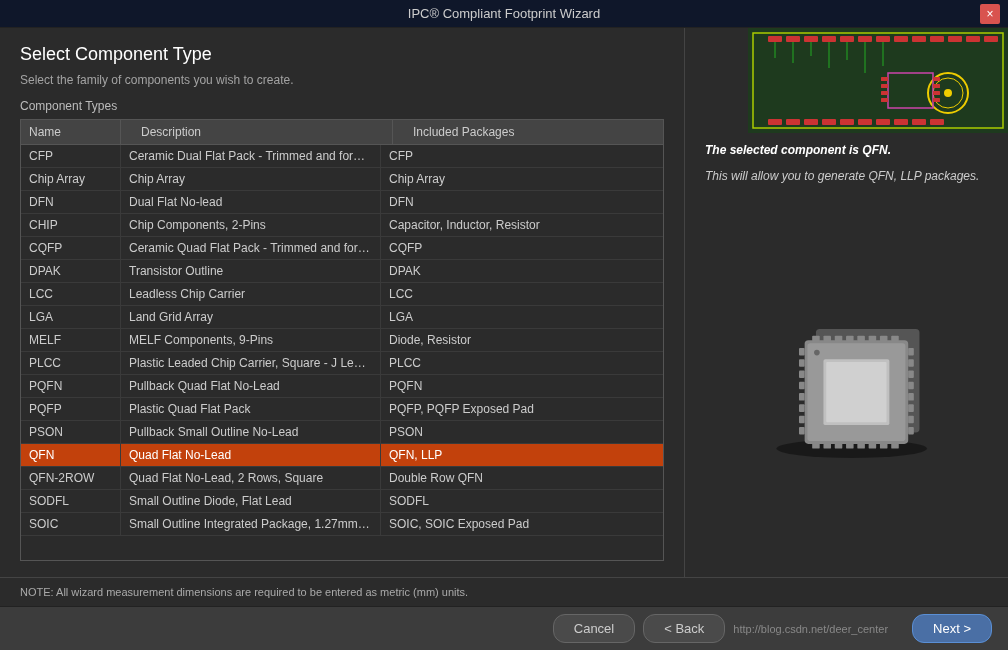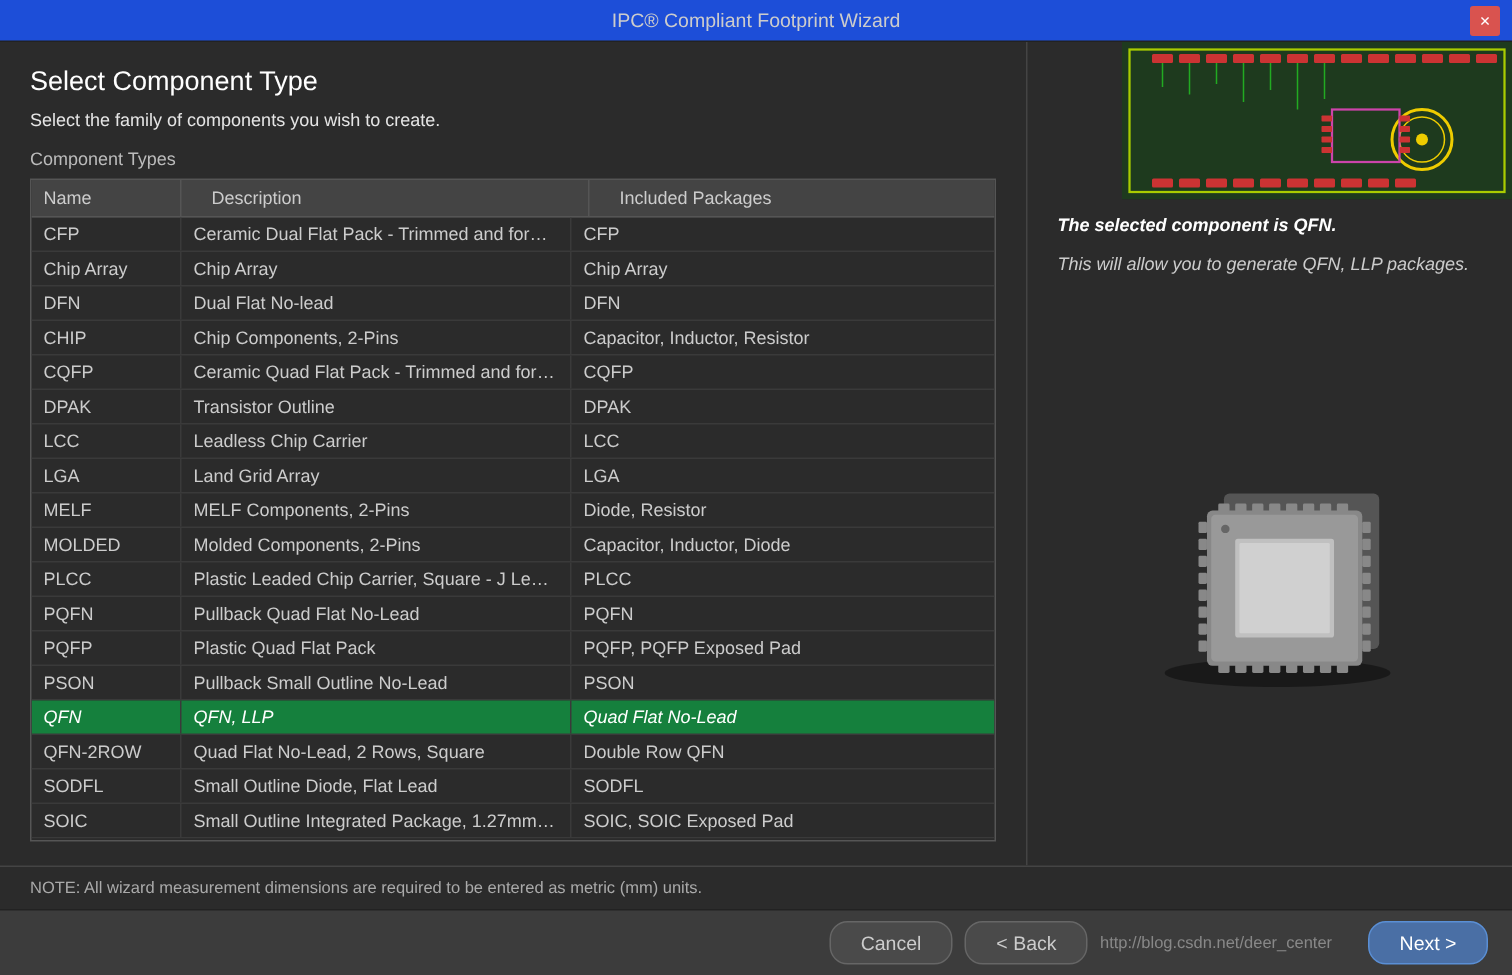--- a/index.html
+++ b/index.html
@@ -7,21 +7,21 @@
       font-family: 'Segoe UI', Arial, sans-serif;
       background: #2b2b2b;
       width: 1008px;
       height: 650px;
       overflow: hidden;
       font-size: 13px;
       color: #d0d0d0;
     }
 
     .title-bar {
-      background: #1d4ed8;
+      background: #0f172a;
       height: 28px;
       display: flex;
       align-items: center;
       justify-content: space-between;
       padding: 0 8px;
       border-bottom: 1px solid #222;
     }
     .title-bar-text {
       color: #ccc;
       font-size: 13px;
@@ -67,21 +67,21 @@
     }
 
     .page-title {
       font-size: 18px;
       font-weight: normal;
       color: #ffffff;
       margin-bottom: 8px;
     }
 
     .subtitle {
-      color: #e5e5e5;
+      color: #a3a3a3;
       font-size: 12px;
       margin-bottom: 12px;
     }
 
     .section-label {
       font-size: 12px;
       color: #bbb;
       margin-bottom: 6px;
     }
 
@@ -115,22 +115,21 @@
     .table-body::-webkit-scrollbar { width: 8px; }
     .table-body::-webkit-scrollbar-track { background: #333; }
     .table-body::-webkit-scrollbar-thumb { background: #555; }
 
     .table-row {
       display: grid;
       grid-template-columns: 100px 260px 1fr;
       border-bottom: 1px solid #3a3a3a;
     }
     .table-row.selected {
-      background: #15803d;
-      font-style: italic;
+      background: #c2410c;
     }
     .table-cell {
       padding: 4px 8px;
       font-size: 12px;
       color: #ccc;
       border-right: 1px solid #3a3a3a;
       white-space: nowrap;
       overflow: hidden;
       text-overflow: ellipsis;
     }
@@ -324,27 +323,22 @@
               <div class="table-cell">Leadless Chip Carrier</div>
               <div class="table-cell">LCC</div>
             </div>
             <div class="table-row">
               <div class="table-cell">LGA</div>
               <div class="table-cell">Land Grid Array</div>
               <div class="table-cell">LGA</div>
             </div>
             <div class="table-row">
               <div class="table-cell">MELF</div>
-              <div class="table-cell">MELF Components, 2-Pins</div>
+              <div class="table-cell">MELF Components, 9-Pins</div>
               <div class="table-cell">Diode, Resistor</div>
-            </div>
-            <div class="table-row">
-              <div class="table-cell">MOLDED</div>
-              <div class="table-cell">Molded Components, 2-Pins</div>
-              <div class="table-cell">Capacitor, Inductor, Diode</div>
             </div>
             <div class="table-row">
               <div class="table-cell">PLCC</div>
               <div class="table-cell">Plastic Leaded Chip Carrier, Square - J Leads</div>
               <div class="table-cell">PLCC</div>
             </div>
             <div class="table-row">
               <div class="table-cell">PQFN</div>
               <div class="table-cell">Pullback Quad Flat No-Lead</div>
               <div class="table-cell">PQFN</div>
@@ -354,22 +348,22 @@
               <div class="table-cell">Plastic Quad Flat Pack</div>
               <div class="table-cell">PQFP, PQFP Exposed Pad</div>
             </div>
             <div class="table-row">
               <div class="table-cell">PSON</div>
               <div class="table-cell">Pullback Small Outline No-Lead</div>
               <div class="table-cell">PSON</div>
             </div>
             <div class="table-row selected">
               <div class="table-cell">QFN</div>
+              <div class="table-cell">Quad Flat No-Lead</div>
               <div class="table-cell">QFN, LLP</div>
-              <div class="table-cell">Quad Flat No-Lead</div>
             </div>
             <div class="table-row">
               <div class="table-cell">QFN-2ROW</div>
               <div class="table-cell">Quad Flat No-Lead, 2 Rows, Square</div>
               <div class="table-cell">Double Row QFN</div>
             </div>
             <div class="table-row">
               <div class="table-cell">SODFL</div>
               <div class="table-cell">Small Outline Diode, Flat Lead</div>
               <div class="table-cell">SODFL</div>

